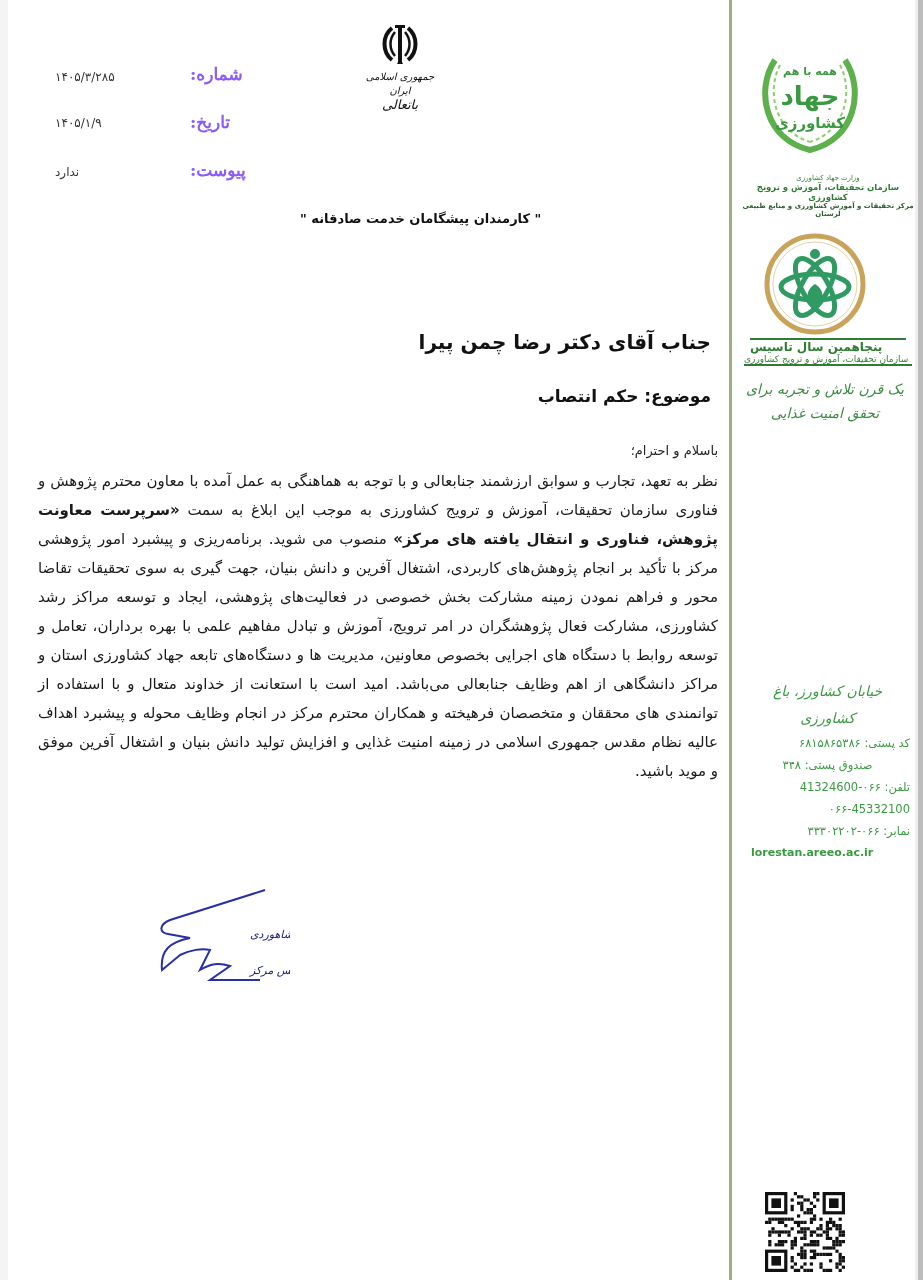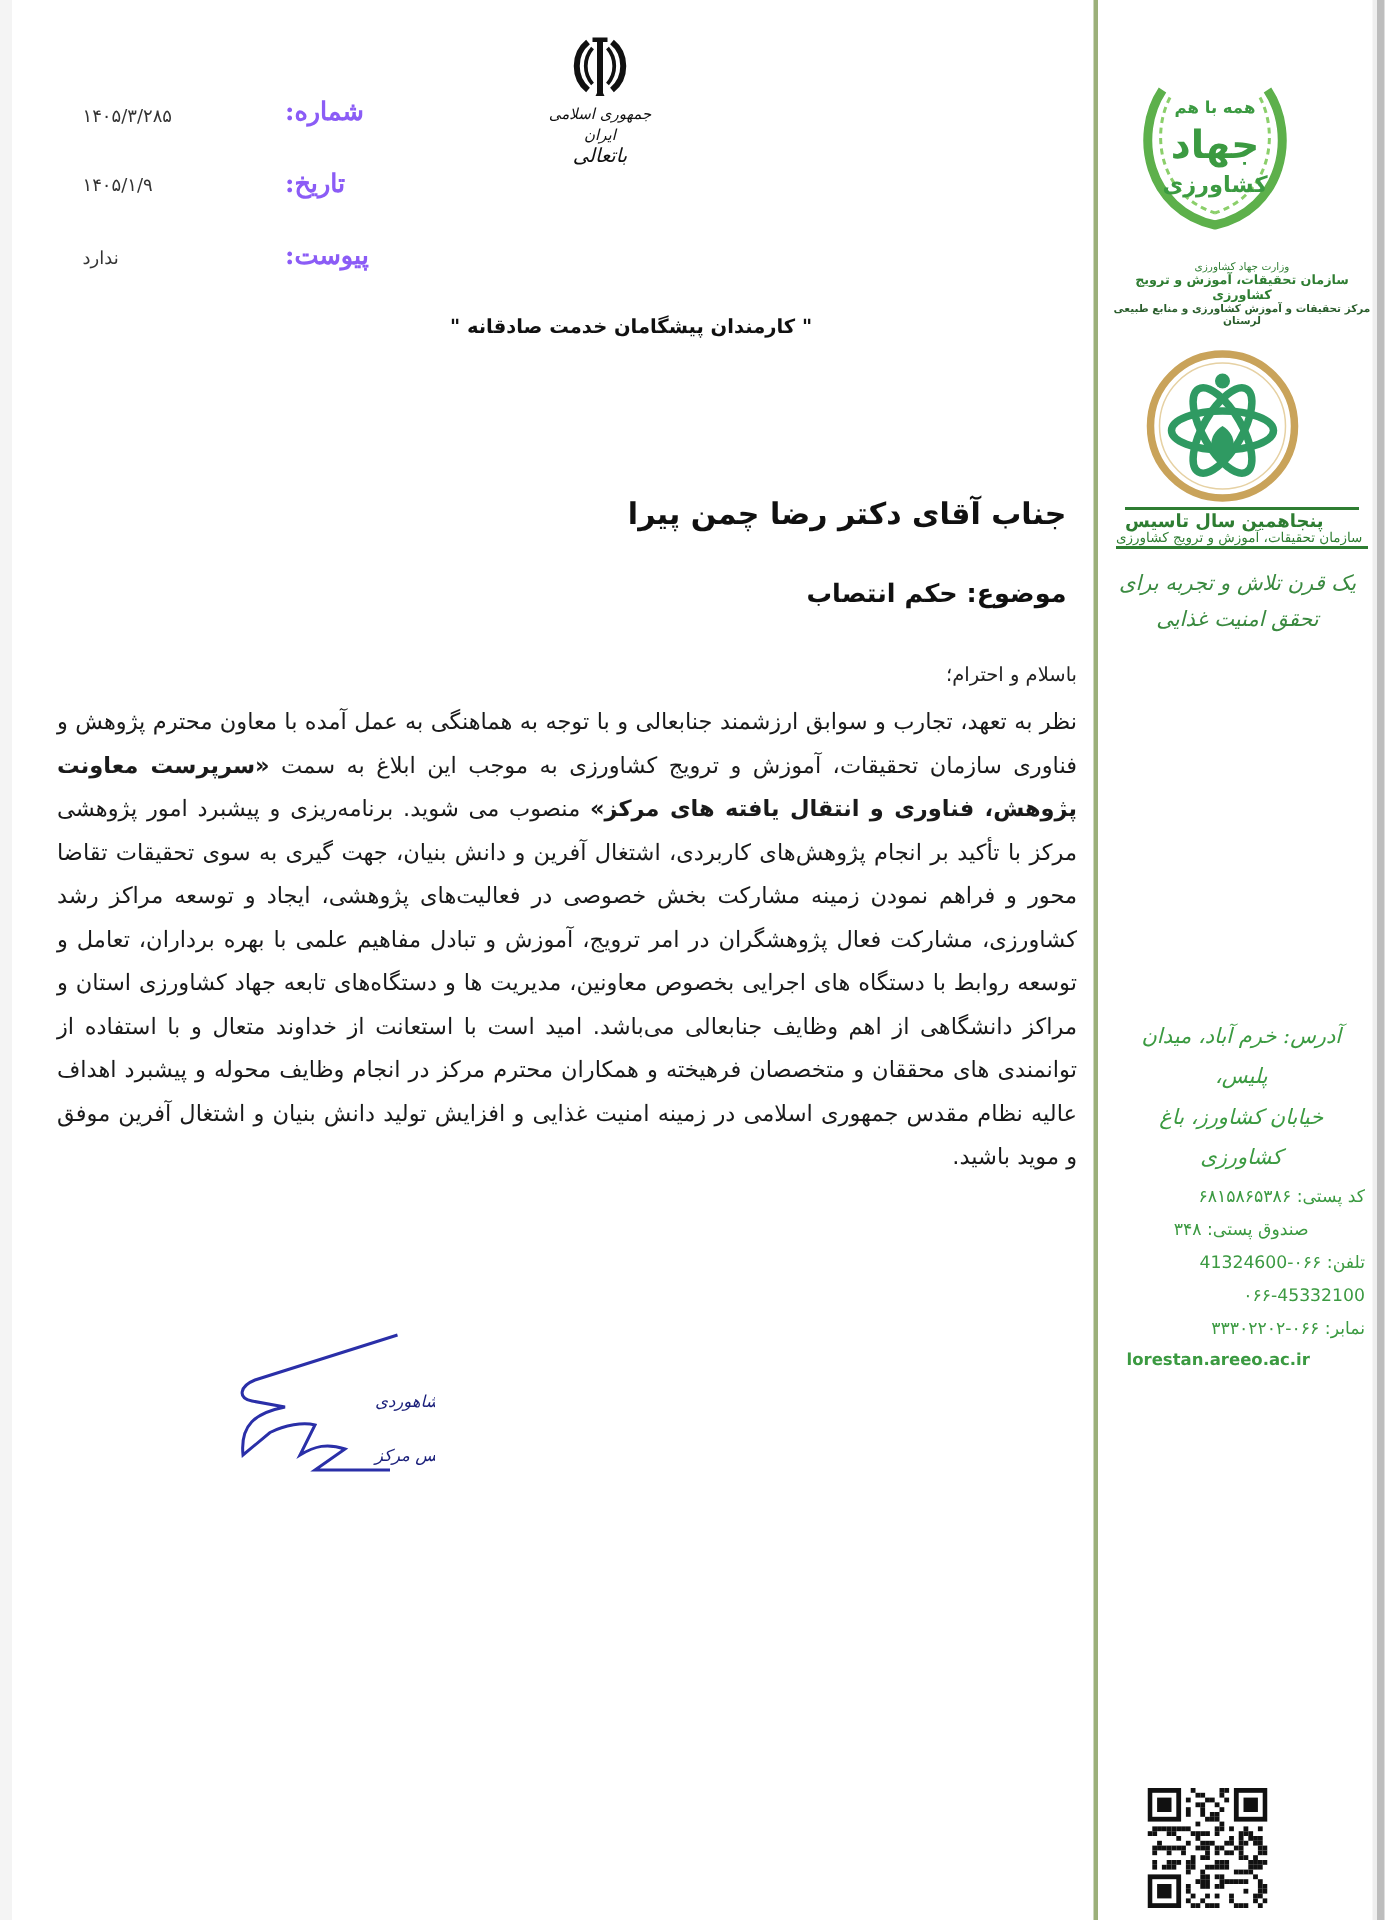--- a/index.html
+++ b/index.html
@@ -125,21 +125,20 @@
 <div class="logo2-caption">
   <div style="font-size:12px; font-weight:bold; border-top:2px solid #2e7d32; margin:0 12px;">پنجاهمین سال تاسیس</div>
   <div style="font-size:9px; border-bottom:2px solid #2e7d32; margin:0 6px;">سازمان تحقیقات، آموزش و ترویج کشاورزی</div>
 </div>
 <div class="slogan">
   <div>یک قرن تلاش و تجربه برای</div>
   <div>تحقق امنیت غذایی</div>
 </div>
 
 <div class="contact">
-  <div class="addr">آدرس: خرم آباد، میدان پلیس،</div>
   <div class="addr">خیابان کشاورز، باغ کشاورزی</div>
   <div class="line">کد پستی: ۶۸۱۵۸۶۵۳۸۶</div>
   <div class="line" style="text-align:center;">صندوق پستی: ۳۴۸</div>
   <div class="line">تلفن: ۰۶۶-41324600</div>
   <div class="line">۰۶۶-45332100</div>
   <div class="line">نمابر: ۰۶۶-۳۳۳۰۲۲۰۲</div>
   <div class="url">lorestan.areeo.ac.ir</div>
 </div>
 
 <div class="qr">

